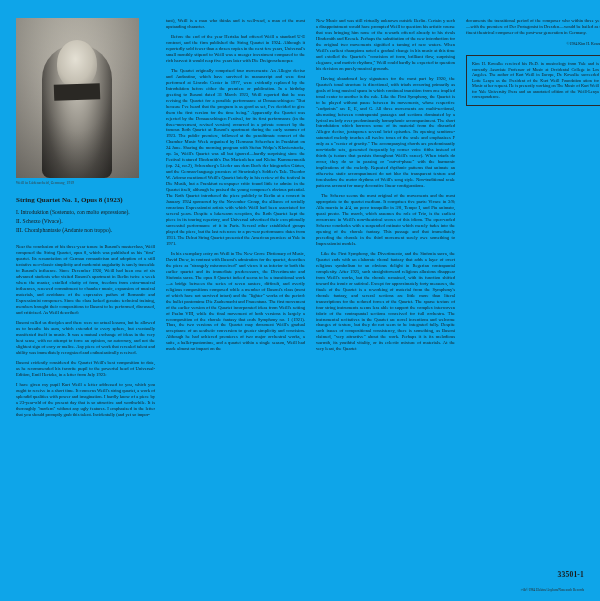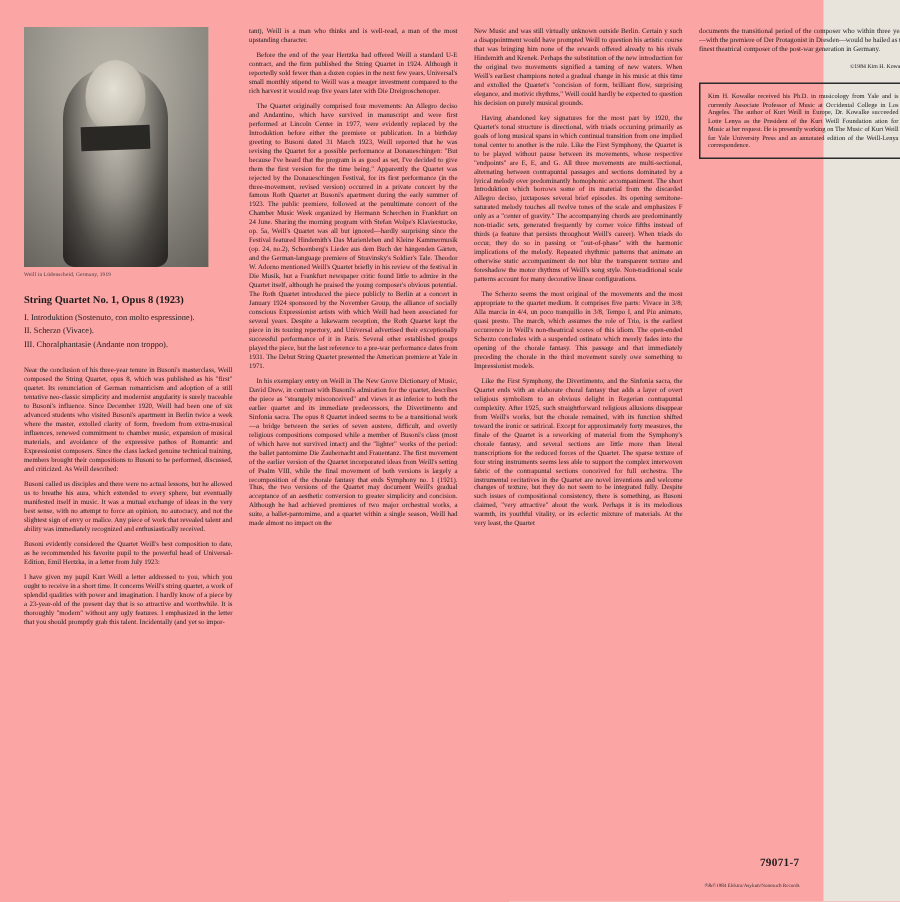--- a/index.html
+++ b/index.html
@@ -9,23 +9,23 @@
   body {
     width: 600px;
     height: 601px;
     background: #e8e4dc;
     font-family: "Liberation Serif", serif;
     color: #1a1a1a;
     overflow: hidden;
   }
   .page {
     position: relative;
-    width: 549px;
+    width: 600px;
     height: 601px;
-    background: #fca5a5;
+    background: #0ea5e9;
     box-sizing: border-box;
     padding: 18px 16px 18px 16px;
   }
   .columns {
     display: flex;
     gap: 11px;
     height: 560px;
   }
   .col {
     width: 139px;
@@ -195,15 +195,15 @@
     <div class="col">
       <p class="noind">documents the transitional period of the composer who within three years—with the premiere of Der Protagonist in Dresden—would be hailed as the finest theatrical composer of the post-war generation in Germany.</p>
       <div class="copyright">©1984 Kim H. Kowalke</div>
       <div class="bio-box">
         <p>Kim H. Kowalke received his Ph.D. in musicology from Yale and is currently Associate Professor of Music at Occidental College in Los Angeles. The author of Kurt Weill in Europe, Dr. Kowalke succeeded Lotte Lenya as the President of the Kurt Weill Foundation ation for Music at her request. He is presently working on The Music of Kurt Weill for Yale University Press and an annotated edition of the Weill-Lenya correspondence.</p>
       </div>
     </div>
 
   </div>
 
-  <div class="catalog">79071-7</div>
+  <div class="catalog">33501-1</div>
   <div class="footer-right">℗&amp;©1984 Elektra/Asylum/Nonesuch Records</div>
 </div>
 
 </body></html>

